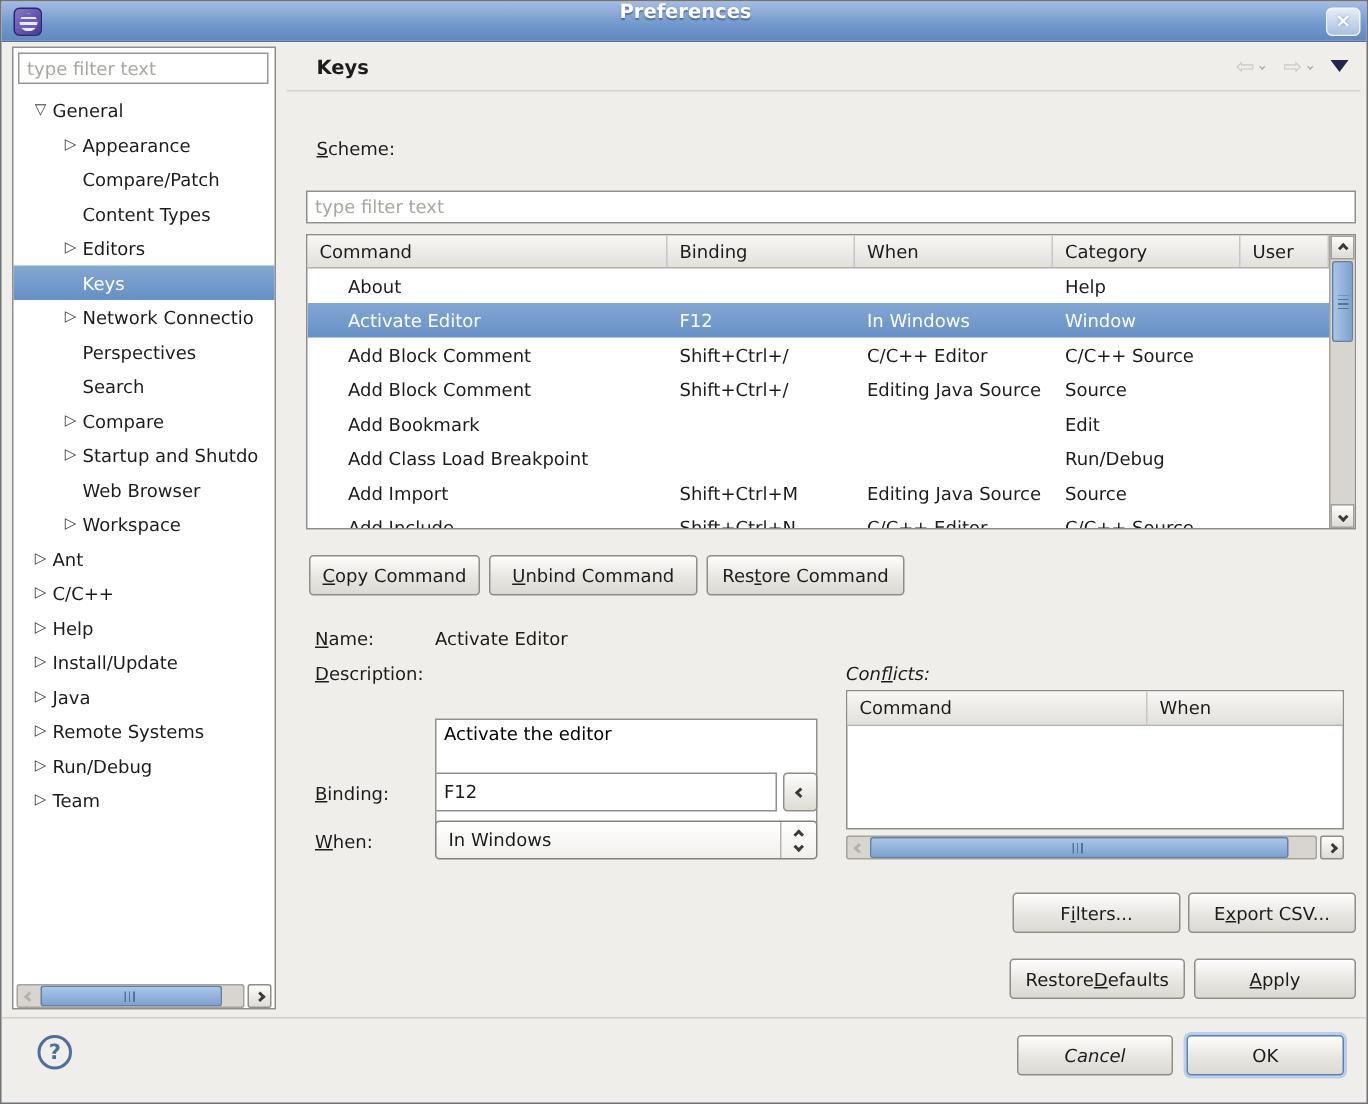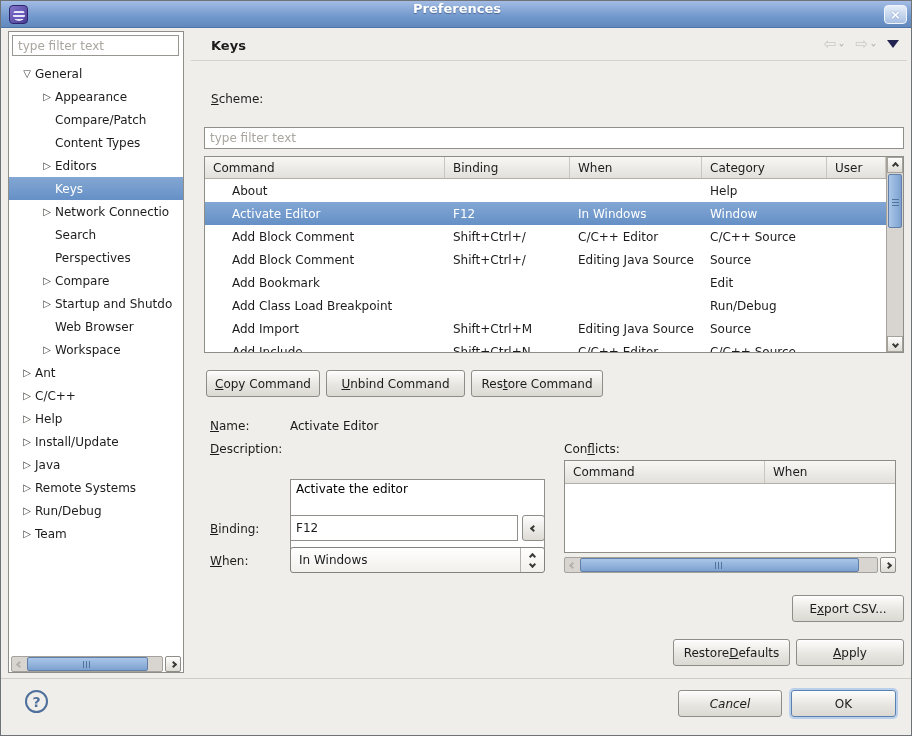--- a/index.html
+++ b/index.html
@@ -172,25 +172,25 @@
       <div class="titem lvl1 sel">
           <span class="exp"></span>
           <span>Keys</span>
         </div>
       <div class="titem lvl1">
           <span class="exp">▷</span>
           <span>Network Connectio</span>
         </div>
       <div class="titem lvl1">
           <span class="exp"></span>
+          <span>Perspectives</span>
+        </div>
+      <div class="titem lvl1">
+          <span class="exp"></span>
           <span>Search</span>
-        </div>
-      <div class="titem lvl1">
-          <span class="exp"></span>
-          <span>Perspectives</span>
         </div>
       <div class="titem lvl1">
           <span class="exp">▷</span>
           <span>Compare</span>
         </div>
       <div class="titem lvl1">
           <span class="exp">▷</span>
           <span>Startup and Shutdo</span>
         </div>
       <div class="titem lvl1">
@@ -363,21 +363,21 @@
 
   <div class="field-label" style="left:209px; top:553px;"><u>W</u>hen:</div>
   <div class="combo noglow" style="left:289px; top:546px; width:255px;">
     <span class="cval">In Windows</span>
     <span class="cbtn">
         <span class="chv up"></span>
         <span class="chv down"></span>
       </span>
   </div>
 
-  <div class="field-label" style="left:563px; top:441px;">Con<u>fl</u>icts:</div>
+  <div class="field-label" style="left:563px; top:441px;font-style:italic;">Con<u>fl</u>icts:</div>
   <div class="conflicts-table">
     <div class="cf-hrow">
       <span class="cf-hcell cf-c0">Command</span>
       <span class="cf-hcell cf-c1" style="border-right:none;">When</span>
     </div>
   </div>
   <div class="hscroll cf-hscroll">
     <div class="hs-track">
       <div class="hs-stepper">
           <span class="chv left dis"></span>
@@ -385,20 +385,21 @@
       <div class="hs-thumb" style="flex:1 1 auto;">
           <span class="grip-h"></span>
         </div>
       <div style="width:18px;"></div>
     </div>
     <div class="hs-btn">
         <span class="chv right"></span>
       </div>
   </div>
 
+  <button class="btn" style="left:674px; top:594px; width:112px;">F<u>i</u>lters...</button>
   <button class="btn" style="left:791px; top:594px; width:112px;">E<u>x</u>port CSV...</button>
   <button class="btn" style="left:672px; top:638px; width:117px;">Restore <u>D</u>efaults</button>
   <button class="btn" style="left:795px; top:638px; width:108px;"><u>A</u>pply</button>
 
   <div class="bottom-sep"></div>
   <div class="help-btn">
       <span>?</span>
     </div>
   <button class="btn" style="left:677px; top:689px; width:104px;font-style:italic;">Cancel</button>
   <button class="btn default" style="left:790px; top:689px; width:105px;">OK</button>

